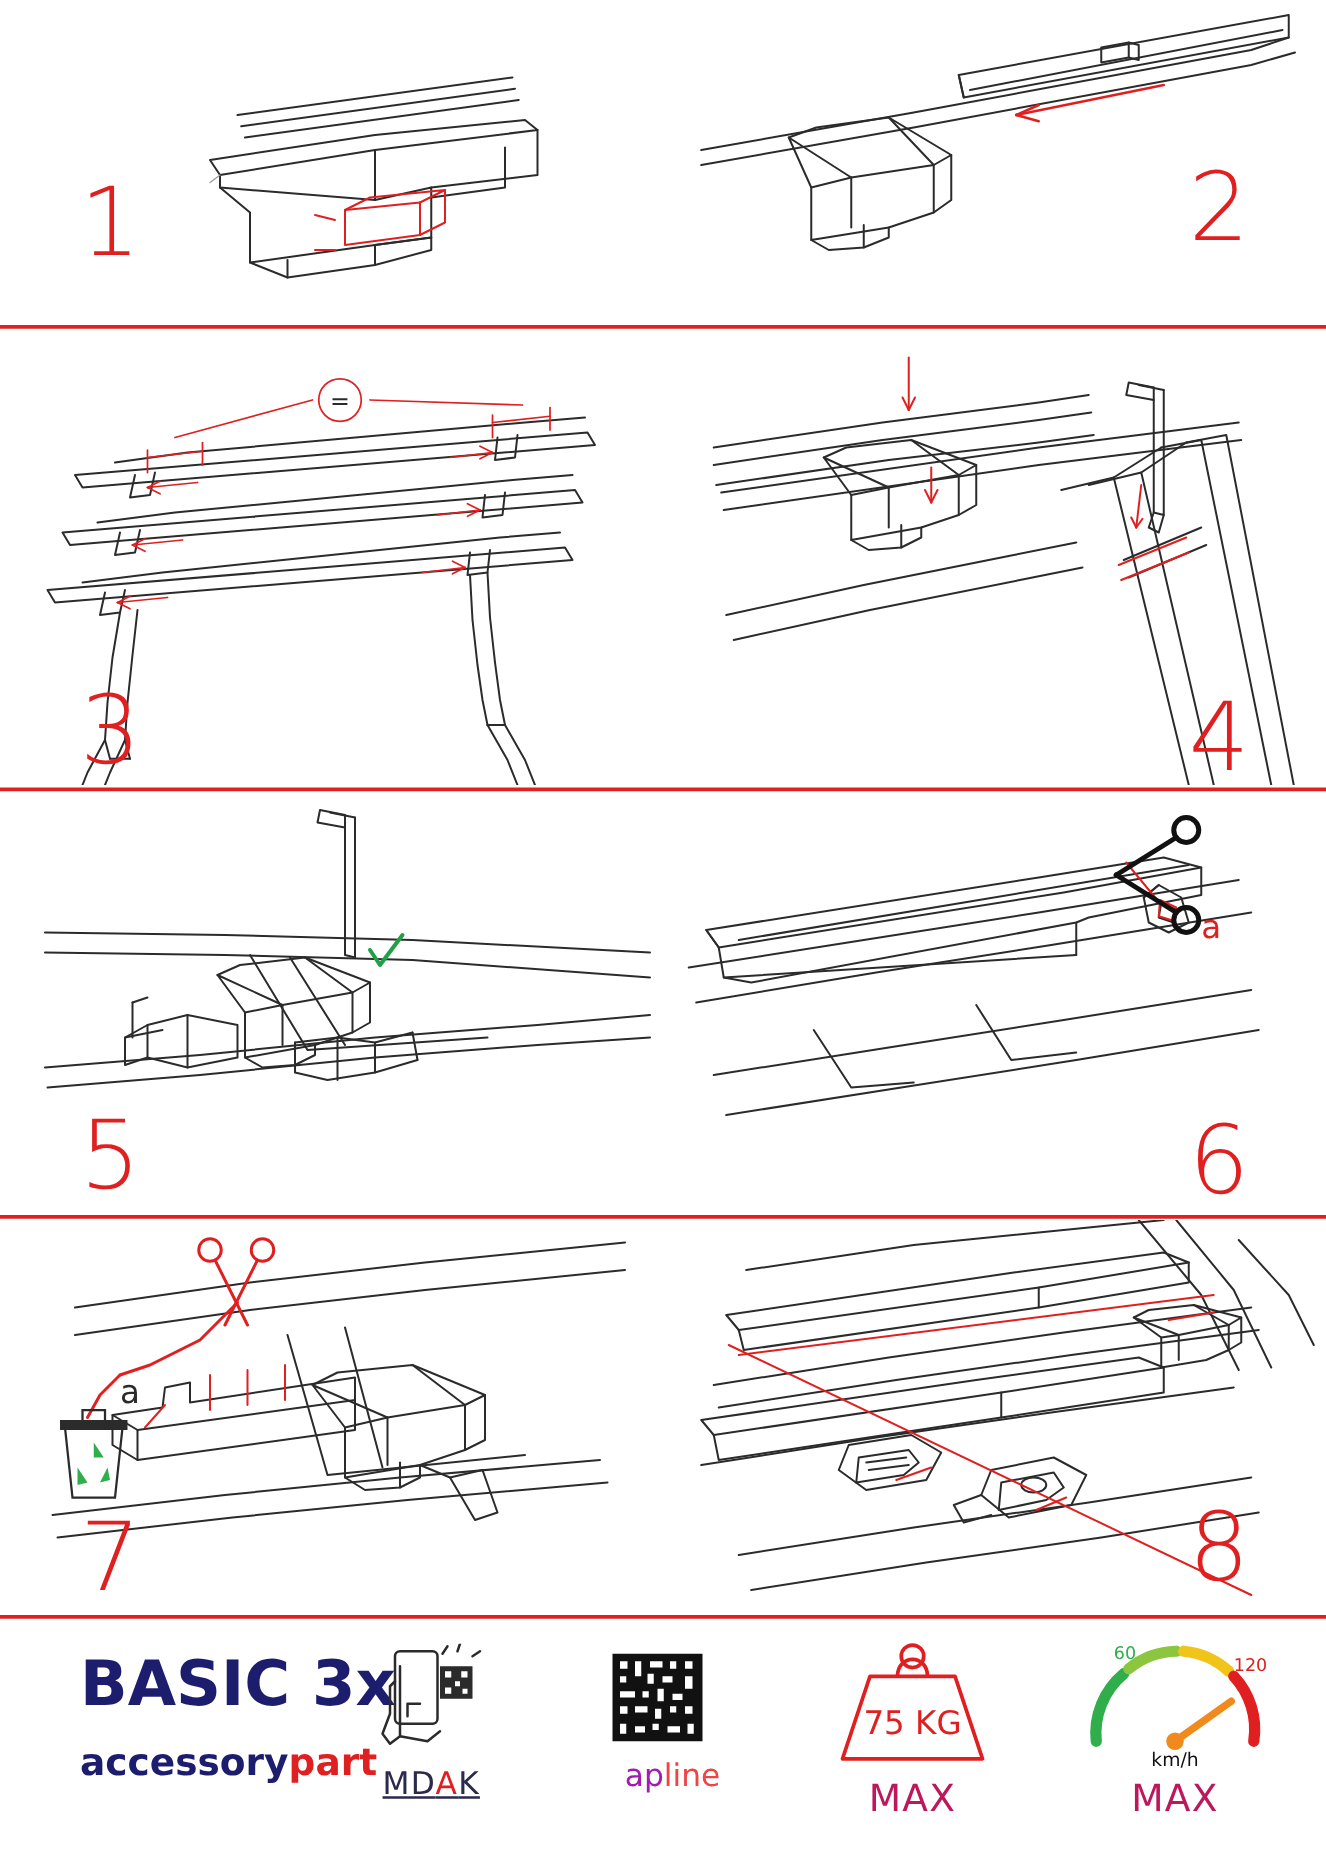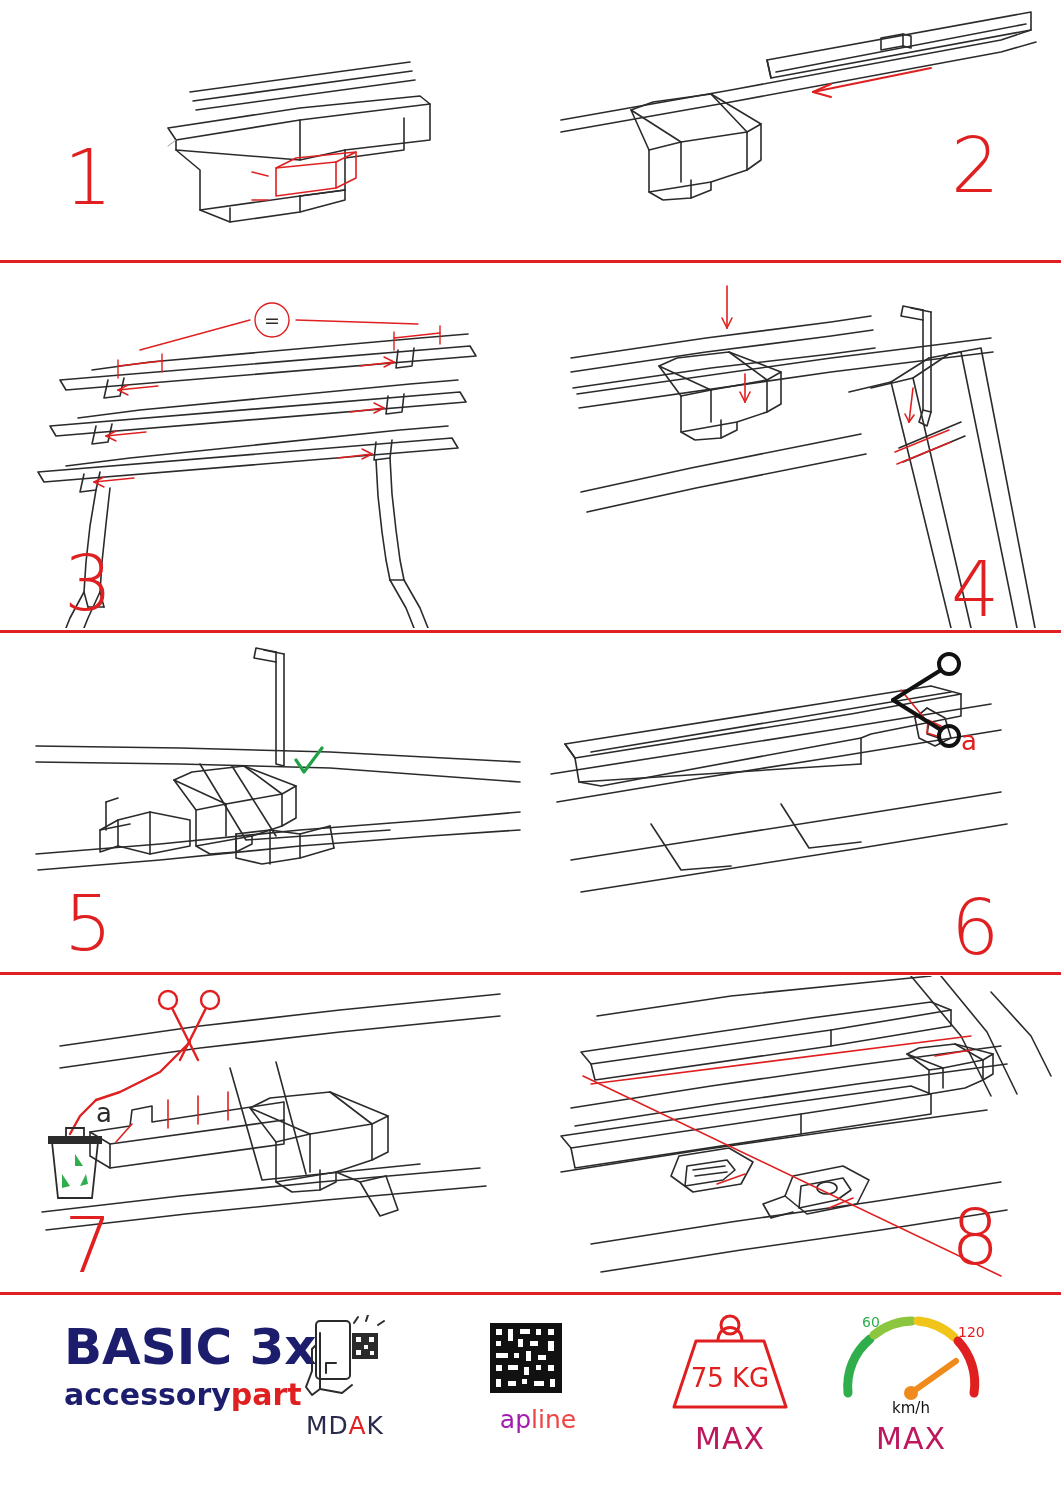--- a/index.html
+++ b/index.html
@@ -69,36 +69,36 @@
     font-size: 50px;
     letter-spacing: 0px;
     color: #1d1d6e;
     line-height: 54px;
   }
   .brand-sub {
     font-family: "DejaVu Sans", sans-serif;
     font-weight: bold;
     font-size: 30px;
     line-height: 34px;
-    margin-top: 4px;
+    margin-top: 20px;
   }
   .brand-sub .accessory { color: #1d1d6e; }
   .brand-sub .part { color: #e02020; }
 
   .logo-item {
     position: absolute;
     text-align: center;
   }
   .logo-caption {
     font-family: "DejaVu Sans", sans-serif;
     font-size: 25px;
     margin-top: 6px;
     white-space: nowrap;
   }
-  .mdak-cap { color: #2a2a4d; letter-spacing: 1px; }
+  .mdak-cap { color: #2a2a4d; letter-spacing: 1px; text-decoration: underline; }
   .mdak-cap .a { color: #e02020; }
   .ipqi-cap { color: #e02020; }
   .apline-cap .ap { color: #a21caf; }
   .apline-cap .line { color: #ef4444; }
 
   .maxlabel {
     font-family: "DejaVu Sans", sans-serif;
     font-size: 30px;
     color: #be185d;
     text-align: center;
@@ -559,21 +559,21 @@
     <div class="logo-item" style="left:640px;top:8px;width:180px;">
       <svg width="180" height="118" viewBox="0 0 180 118">
         <path d="M56 38 L124 38 L146 104 L34 104 Z" fill="none" stroke="#e02020" stroke-width="3" stroke-linejoin="round"></path>
         <path d="M78 38 C78 20, 102 20, 102 38" fill="none" stroke="#e02020" stroke-width="3"></path>
         <circle cx="90" cy="22" r="9" fill="none" stroke="#e02020" stroke-width="3"></circle>
         <text x="90" y="84" text-anchor="middle" class="weight-text">75 KG</text>
       </svg>
       <div class="maxlabel" style="margin-top:-4px;">MAX</div>
     </div>
 
-    <div class="logo-item" style="left:826px;top:8px;width:170px;">
+    <div class="logo-item" style="left:855px;top:8px;width:170px;">
       <svg width="170" height="118" viewBox="0 0 170 118">
         <path d="M22 90 A62 62 0 0 1 44 36" fill="none" stroke="#2fae4b" stroke-width="9" stroke-linecap="round"></path>
         <path d="M48 32 A62 62 0 0 1 86 18" fill="none" stroke="#8cc63e" stroke-width="9" stroke-linecap="round"></path>
         <path d="M92 18 A62 62 0 0 1 128 34" fill="none" stroke="#f0c419" stroke-width="9" stroke-linecap="round"></path>
         <path d="M132 38 A62 62 0 0 1 148 90" fill="none" stroke="#e02020" stroke-width="9" stroke-linecap="round"></path>
         <circle cx="85" cy="90" r="7" fill="#f08a1d"></circle>
         <path d="M85 90 L130 58" stroke="#f08a1d" stroke-width="6" stroke-linecap="round" fill="none"></path>
         <text x="36" y="24" font-family="DejaVu Sans, sans-serif" font-size="14" fill="#2fae4b">60</text>
         <text x="132" y="34" font-family="DejaVu Sans, sans-serif" font-size="14" fill="#e02020">120</text>
         <text x="85" y="110" text-anchor="middle" font-family="DejaVu Sans, sans-serif" font-size="15" fill="#111">km/h</text>

